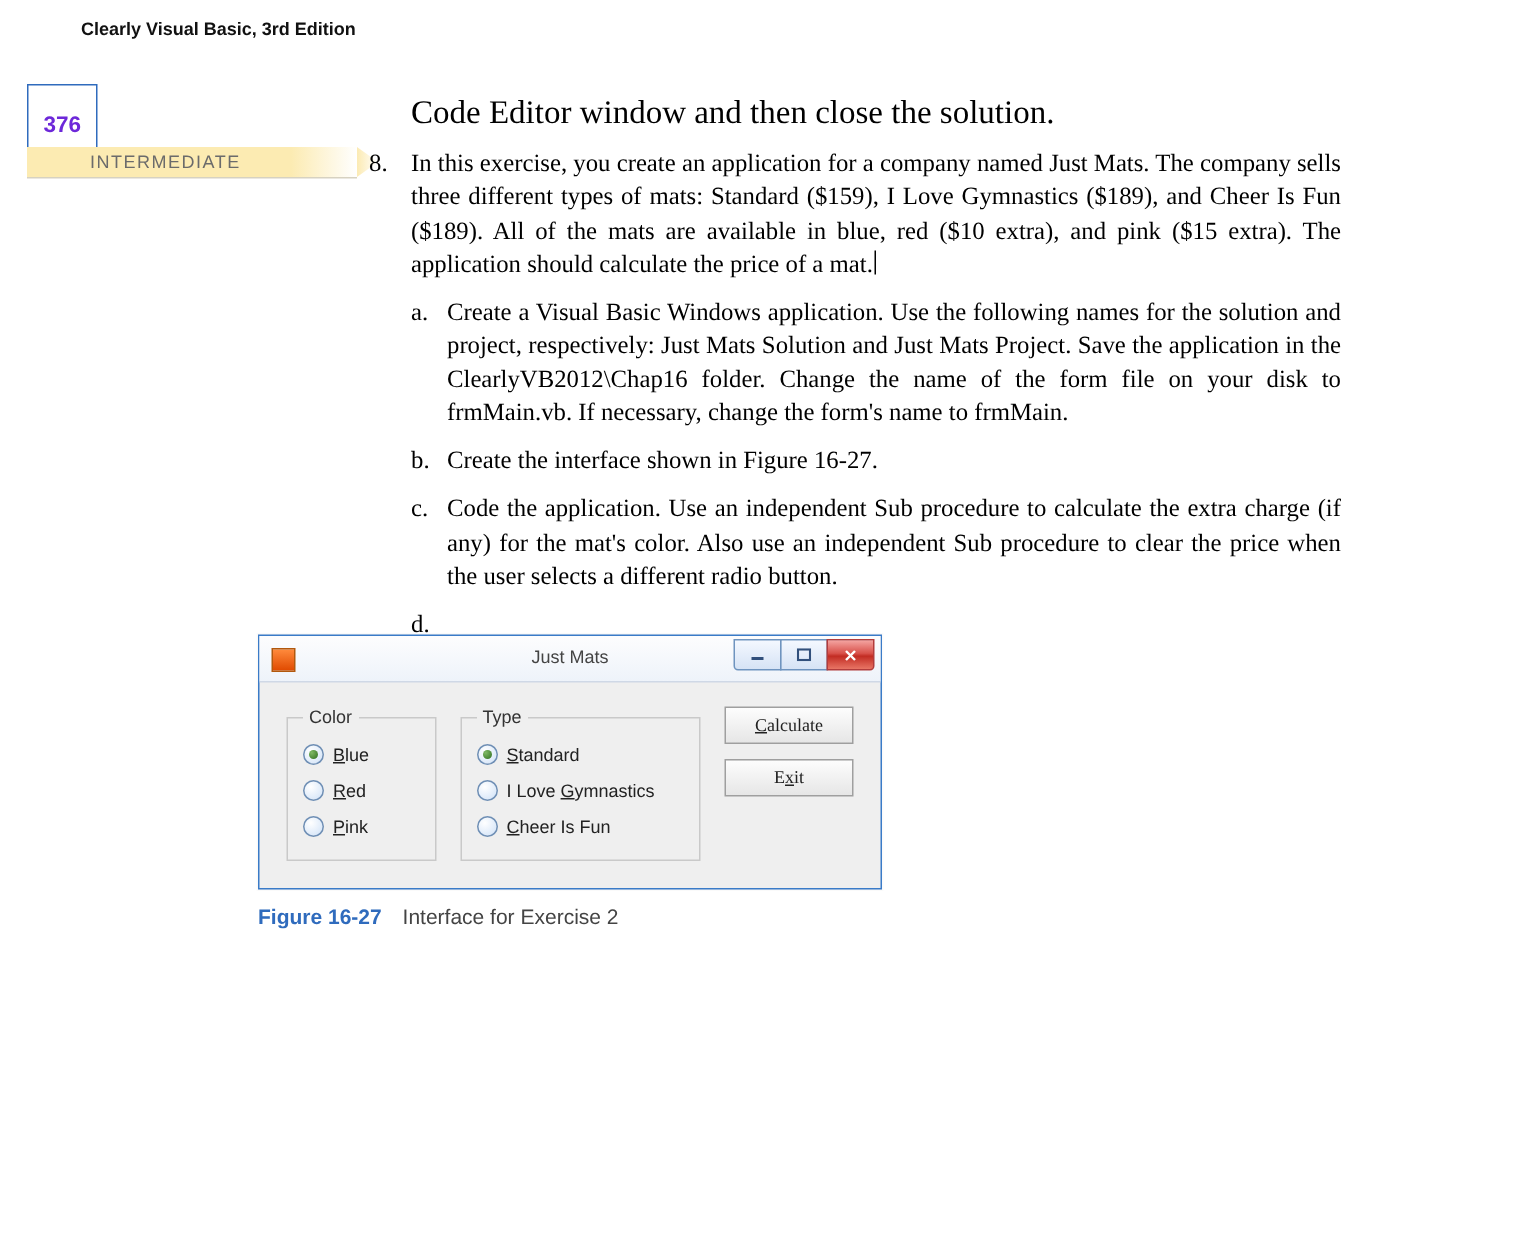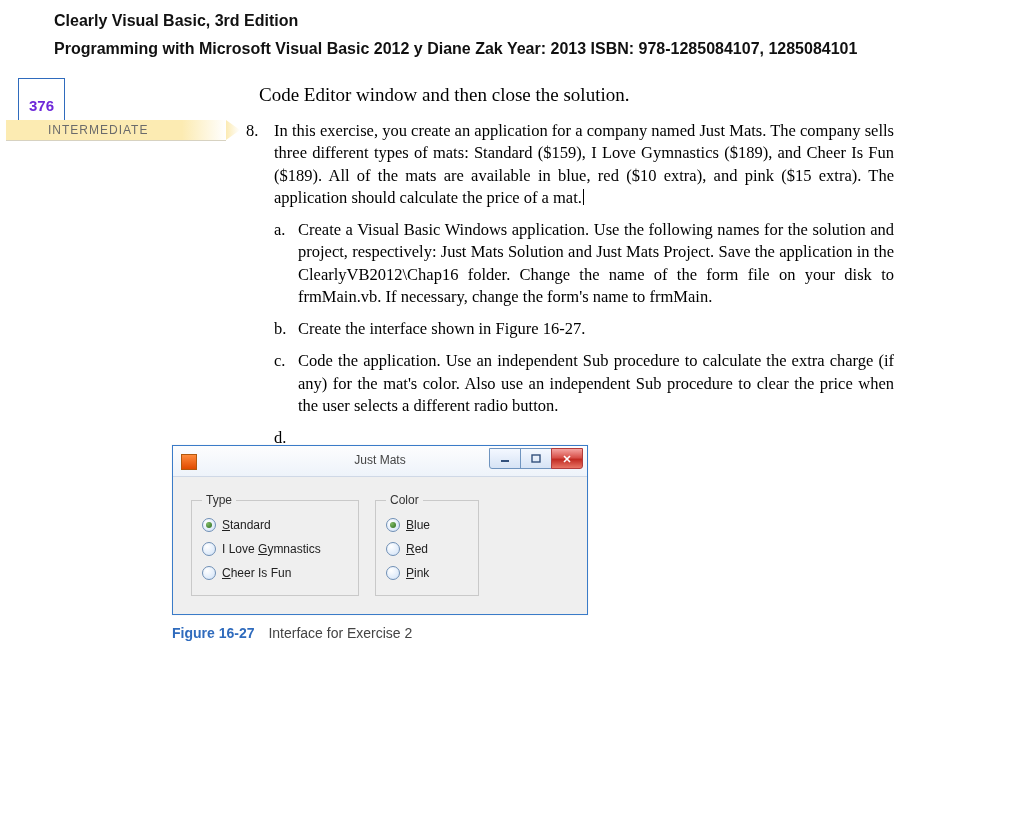--- a/index.html
+++ b/index.html
@@ -6,41 +6,41 @@
     margin: 0;
     padding: 0;
     font-family: Georgia, 'Times New Roman', serif;
     background: #fff;
     color: #000;
     width: 1024px;
   }
   .header {
     padding: 12px 0 20px 54px;
     font-family: Verdana, Arial, sans-serif;
-    font-size: 16px;
+    font-size: 12px;
     color: #111;
   }
   .header .title { font-weight: bold; margin-bottom: 10px; }
   .header .sub { font-weight: bold; }
 
   .page-marker-row { position: relative; height: 34px; margin-bottom: 8px; }
   .page-num-box {
     position: absolute; left: 18px; top: 0;
     border: 1px solid #2f6bbd; color: #6d28d9;
     padding: 18px 10px; font: bold 15px Arial, sans-serif;
     background: #fff;
   }
   .running-head {
-    position: absolute; left: 259px; top: 6px;
-    font-size: 19px;
+    position: absolute; left: 274px; top: 6px;
+    font-size: 22px;
   }
 
   .level-tag-row { position: relative; height: 0; }
   .level-tag {
-    position: absolute; left: 6px; top: 0; width: 178px;
+    position: absolute; left: 18px; top: 0; width: 178px;
     font: 12px Arial, sans-serif; letter-spacing: 1px; color: #6b6b6b;
     padding: 3px 0 3px 42px;
     background: linear-gradient(to right, #fcebb2 0%, #fcebb2 80%, rgba(252,235,178,0) 100%);
     border-bottom: 1px solid #d7d2c1;
   }
   .level-tag:before {
     content: ""; position: absolute; right: -14px; top: 0; bottom: 0; width: 14px;
     background: linear-gradient(to right, rgba(251,232,170,0.9), rgba(255,255,255,0));
     clip-path: polygon(0 0, 100% 50%, 0 100%);
   }
@@ -130,21 +130,20 @@
     margin: 10px 0 0 172px;
     font: 14px Arial, sans-serif; color:#444;
   }
   .fig-caption .fig { color:#2f6bbd; font-weight:bold; margin-right:10px; }
 </style>
 </head>
 <body>
 
 <div class="header">
   <div class="title">Clearly Visual Basic, 3rd Edition</div>
-  <div class="sub">Programming with Microsoft Visual Basic 2012  y Diane Zak Year: 2013  ISBN: 978-1285084107, 1285084101</div>
 </div>
 
 <div class="page-marker-row">
   <div class="page-num-box">376</div>
   <div class="running-head">Code Editor window and then close the solution.</div>
 </div>
 
 <div class="level-tag-row">
   <div class="level-tag">INTERMEDIATE</div>
 </div>
@@ -192,52 +191,56 @@
         <div class="winbtn close">
             <svg width="10" height="10">
               <line x1="2" y1="2" x2="8" y2="8" stroke="#fff" stroke-width="1.6"></line>
               <line x1="8" y1="2" x2="2" y2="8" stroke="#fff" stroke-width="1.6"></line>
             </svg>
           </div>
       </div>
     </div>
     <div class="winbody">
       <div class="row1">
+        <fieldset class="group color">
+          <legend>Color</legend>
+          <div class="radio selected">
+            <span class="dot"></span>
+            <span class="txt"><span class="ul">B</span><span>lue</span></span>
+          </div>
+          <div class="radio">
+            <span class="dot"></span>
+            <span class="txt"><span class="ul">R</span><span>ed</span></span>
+          </div>
+          <div class="radio">
+            <span class="dot"></span>
+            <span class="txt"><span class="ul">P</span><span>ink</span></span>
+          </div>
+        </fieldset>
+
         <fieldset class="group type">
           <legend>Type</legend>
           <div class="radio selected">
             <span class="dot"></span>
             <span class="txt"><span class="ul">S</span><span>tandard</span></span>
           </div>
           <div class="radio">
             <span class="dot"></span>
             <span class="txt"><span>I Love </span><span class="ul">G</span><span>ymnastics</span></span>
           </div>
           <div class="radio">
             <span class="dot"></span>
             <span class="txt"><span class="ul">C</span><span>heer Is Fun</span></span>
           </div>
         </fieldset>
 
-        <fieldset class="group color">
-          <legend>Color</legend>
-          <div class="radio selected">
-            <span class="dot"></span>
-            <span class="txt"><span class="ul">B</span><span>lue</span></span>
-          </div>
-          <div class="radio">
-            <span class="dot"></span>
-            <span class="txt"><span class="ul">R</span><span>ed</span></span>
-          </div>
-          <div class="radio">
-            <span class="dot"></span>
-            <span class="txt"><span class="ul">P</span><span>ink</span></span>
-          </div>
-        </fieldset>
-
+        <div class="btn-col">
+          <div class="wbtn"><span class="ul">C</span><span>alculate</span></div>
+          <div class="wbtn"><span>E</span><span class="ul">x</span><span>it</span></div>
+        </div>
       </div>
 
     </div>
   </div>
 </div>
 
 <div class="fig-caption">
   <span class="fig">Figure 16-27</span>
   <span>Interface for Exercise 2</span>
 </div>

